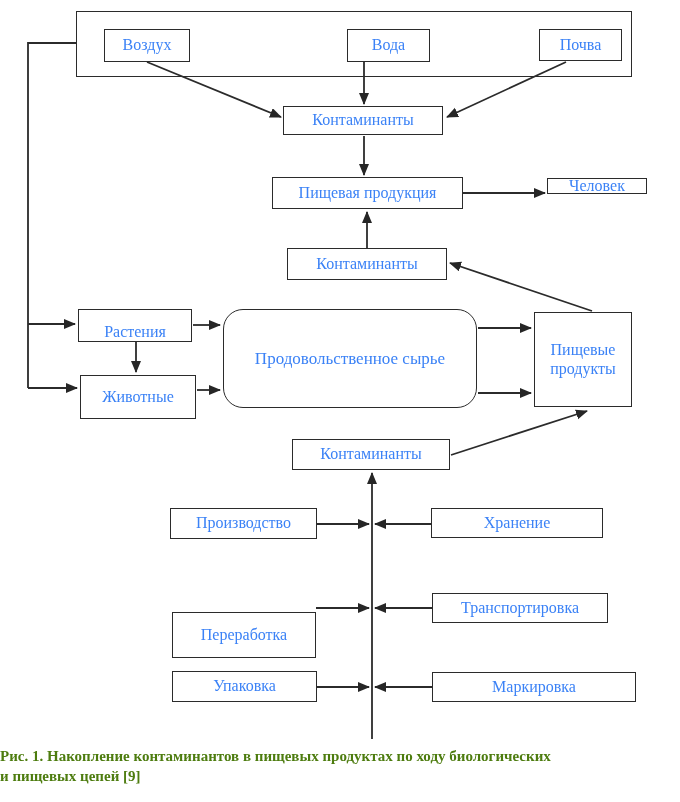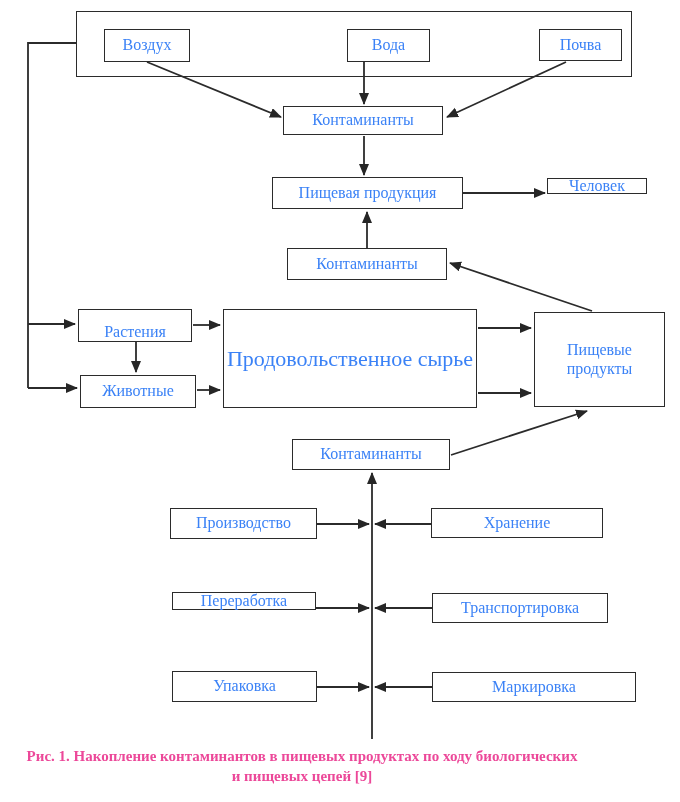--- a/index.html
+++ b/index.html
@@ -18,35 +18,34 @@
     display:flex;
     align-items:center;
     justify-content:center;
     text-align:center;
     font-size:16px;
     color:#3b82f6;
     line-height:1.15;
     z-index:2;
   }
   .node.group{z-index:1;}
-  .node.big{font-size:22px;}
+  .node.big{font-size:17px;border-radius:20px;}
   .node.wrap{padding:0 14px;}
   svg.wires{
     position:absolute;left:0;top:0;
     z-index:3;
     pointer-events:none;
   }
   .caption{
     position:absolute;
     left:0;top:746px;width:604px;
-    text-align:center;
     font-weight:bold;
     font-size:15px;
     line-height:20px;
-    color:#ec4899;
+    color:#4d7c0f;
   }
 </style>
 </head>
 <body>
 
 <div class="page">
 
   <div class="node group" style="left:76px;top:11px;width:556px;height:66px;"></div>
 
   <div class="node" style="left:104px;top:29px;width:86px;height:33px;">
@@ -74,45 +73,45 @@
   </div>
 
   <div class="node" style="left:287px;top:248px;width:160px;height:32px;">
     <span>Контаминанты</span>
   </div>
 
   <div class="node" style="left:78px;top:309px;width:114px;height:33px;align-items:flex-end;">
     <span>Растения</span>
   </div>
 
-  <div class="node" style="left:80px;top:375px;width:116px;height:33px;">
+  <div class="node" style="left:80px;top:375px;width:116px;height:44px;">
     <span>Животные</span>
   </div>
 
   <div class="node big" style="left:223px;top:309px;width:254px;height:99px;">
     <span>Продовольственное сырье</span>
   </div>
 
-  <div class="node wrap" style="left:534px;top:312px;width:131px;height:95px;">
+  <div class="node wrap" style="left:534px;top:312px;width:98px;height:95px;">
     <span>Пищевые продукты</span>
   </div>
 
   <div class="node" style="left:292px;top:439px;width:158px;height:31px;">
     <span>Контаминанты</span>
   </div>
 
   <div class="node" style="left:170px;top:508px;width:147px;height:31px;">
     <span>Производство</span>
   </div>
 
   <div class="node" style="left:431px;top:508px;width:172px;height:30px;">
     <span>Хранение</span>
   </div>
 
-  <div class="node" style="left:172px;top:592px;width:144px;height:18px;justify-content:center;">
+  <div class="node" style="left:172px;top:612px;width:144px;height:46px;justify-content:center;">
     <span>Переработка</span>
   </div>
 
   <div class="node" style="left:432px;top:593px;width:176px;height:30px;">
     <span>Транспортировка</span>
   </div>
 
   <div class="node" style="left:172px;top:671px;width:145px;height:31px;">
     <span>Упаковка</span>
   </div>

